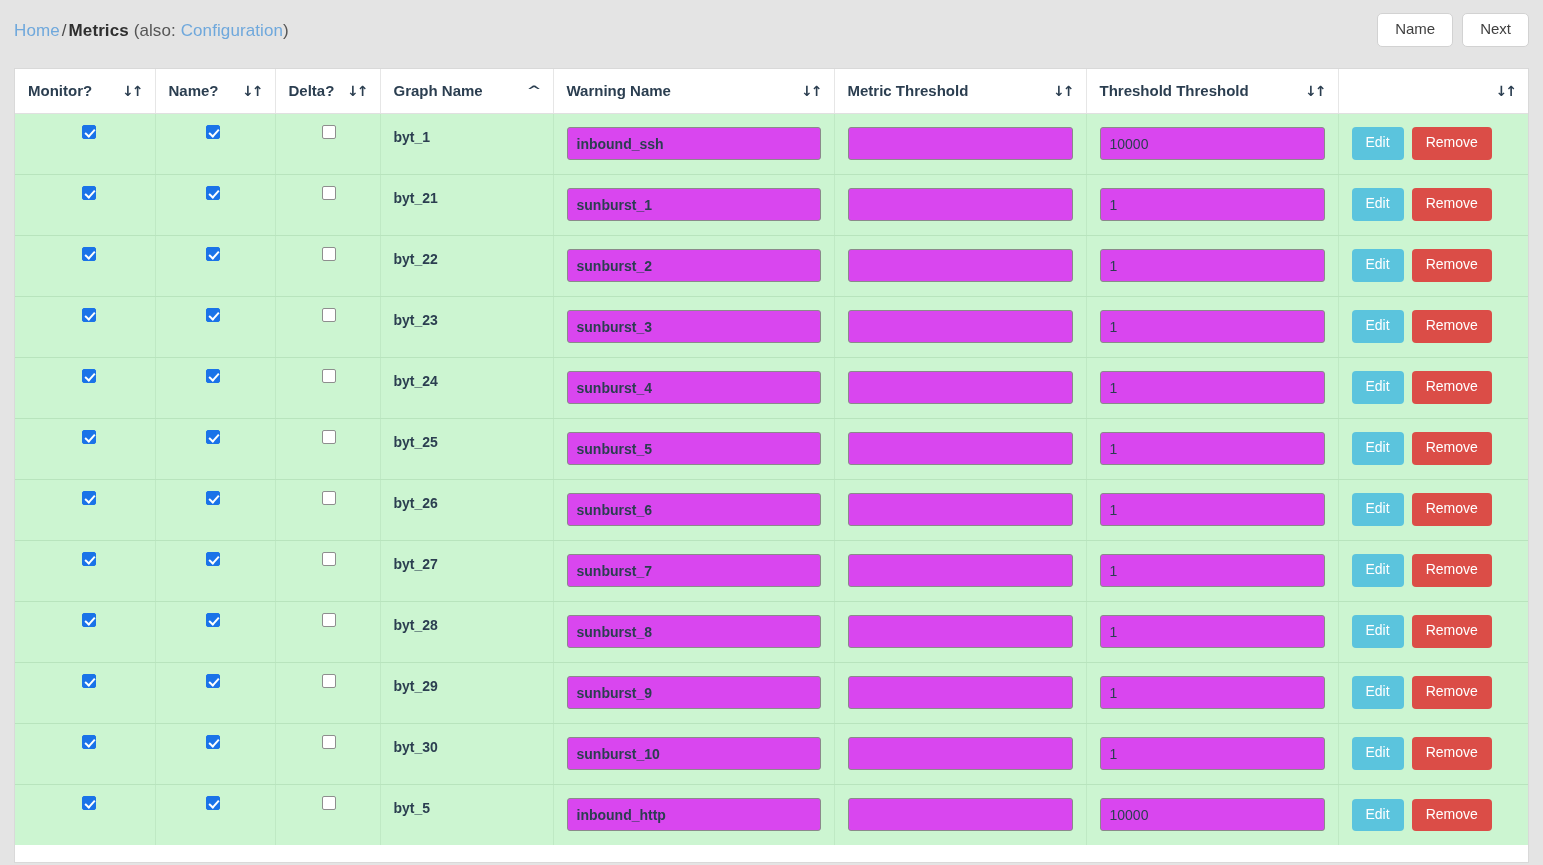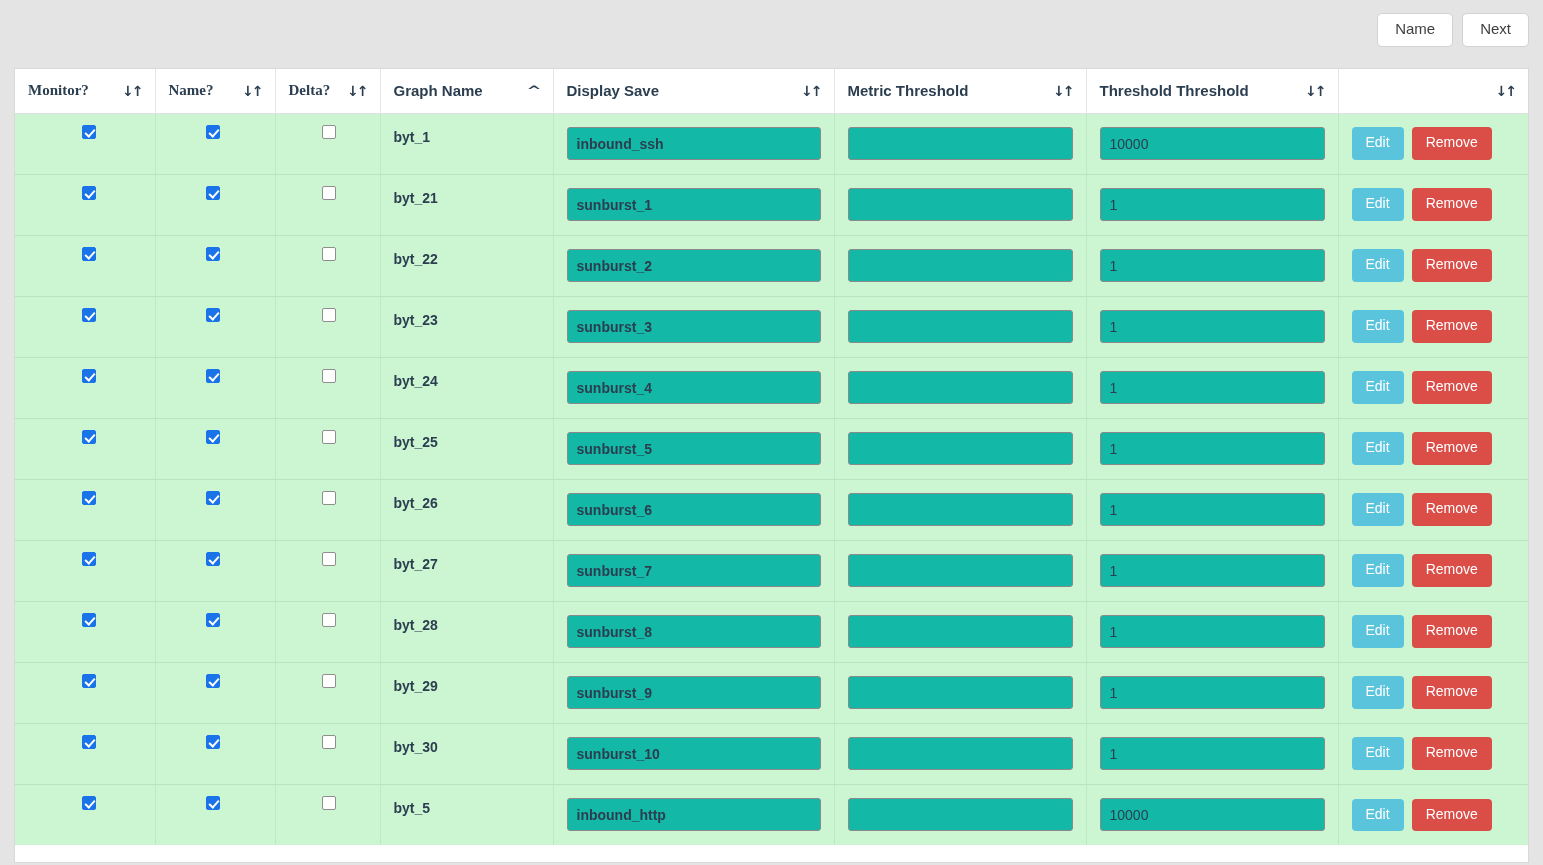--- a/index.html
+++ b/index.html
@@ -97,21 +97,21 @@
     white-space: nowrap;
     cursor: pointer;
   }
   table.metrics thead th:last-child { border-right: none; }
   th .th-inner {
     display: flex;
     align-items: center;
     justify-content: space-between;
     gap: 8px;
   }
-  th.center .th-label { flex: 0 0 auto; font-family: Liberation Serif, serif; }
+  th.center .th-label { flex: 0 0 auto; }
   th.center .th-inner { justify-content: space-between; }
   .sort-icon {
     color: #2b3e50;
     font-size: 14px;
     line-height: 1;
     letter-spacing: -2px;
     flex: 0 0 auto;
     font-family: "DejaVu Sans", sans-serif;
   }
   .sort-icon.caret {
@@ -178,21 +178,21 @@
     vertical-align: middle;
     padding-top: 0;
   }
   td.cell-name .nm { display:block; margin-top: -14px; }
 
   .txt {
     width: 100%;
     height: 33px;
     border: 1px solid #8a8a8a;
     border-radius: 3px;
-    background: #14b8a6;
+    background: #d946ef;
     font-family: "Liberation Sans", sans-serif;
     font-size: 14px;
     padding: 0 9px;
     color: #2b3e50;
     outline: none;
   }
   .txt.bold { font-weight: bold; }
   td.cell-display { padding: 0 6px 0 8px; }
   td.cell-warn    { padding: 0 8px 0 6px; }
   td.cell-crit    { padding: 0 10px 0 8px; }
@@ -209,20 +209,23 @@
     cursor: pointer;
     line-height: 1.1;
   }
   .btn-edit   { background: #5bc4dd; }
   .btn-remove { background: #db4d47; }
 </style>
 </head>
 <body>
 
 <div class="topbar">
+  <div class="breadcrumb">
+    <a href="#">Home</a><span class="crumb-sep">/</span><span class="crumb-current">Metrics</span> <span class="crumb-note">(also:</span> <a href="#">Configuration</a><span class="crumb-note">)</span>
+  </div>
   <div class="topbar-actions">
     <button class="btn-plain">Name</button>
     <button class="btn-plain">Next</button>
   </div>
 </div>
 
 <div class="card">
   <table class="metrics">
     <colgroup>
       <col class="c-monitor">
@@ -255,21 +258,21 @@
           </span>
         </th>
         <th>
           <span class="th-inner">
             <span class="th-label">Graph Name</span>
             <span class="sort-icon caret">^</span>
           </span>
         </th>
         <th>
           <span class="th-inner">
-            <span class="th-label">Display Save</span>
+            <span class="th-label">Warning Name</span>
             <span class="sort-icon">↓↑</span>
           </span>
         </th>
         <th>
           <span class="th-inner">
             <span class="th-label">Metric Threshold</span>
             <span class="sort-icon">↓↑</span>
           </span>
         </th>
         <th>

